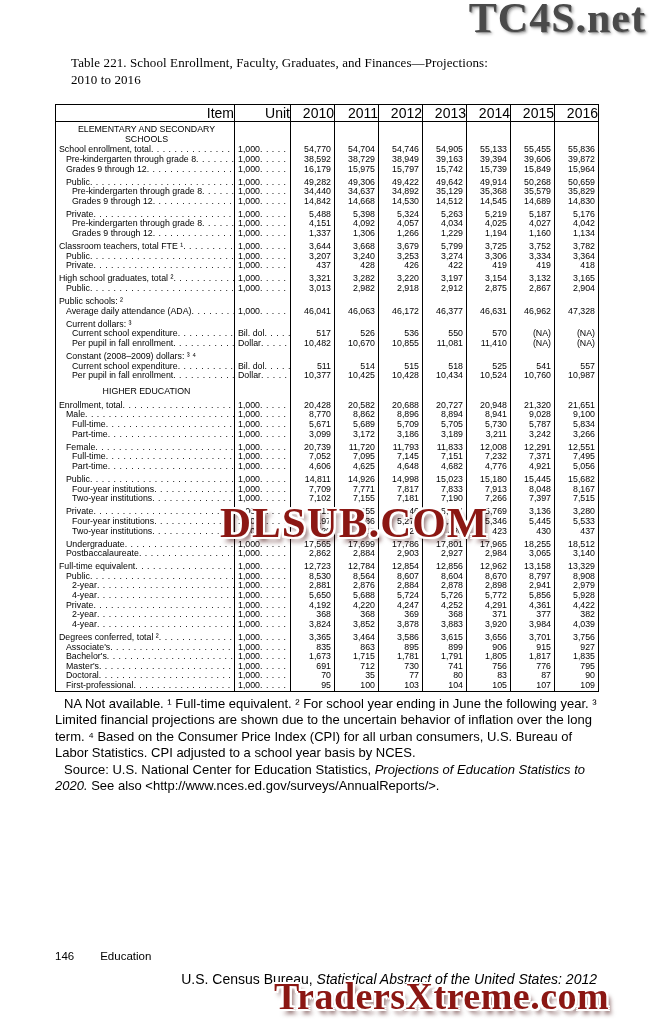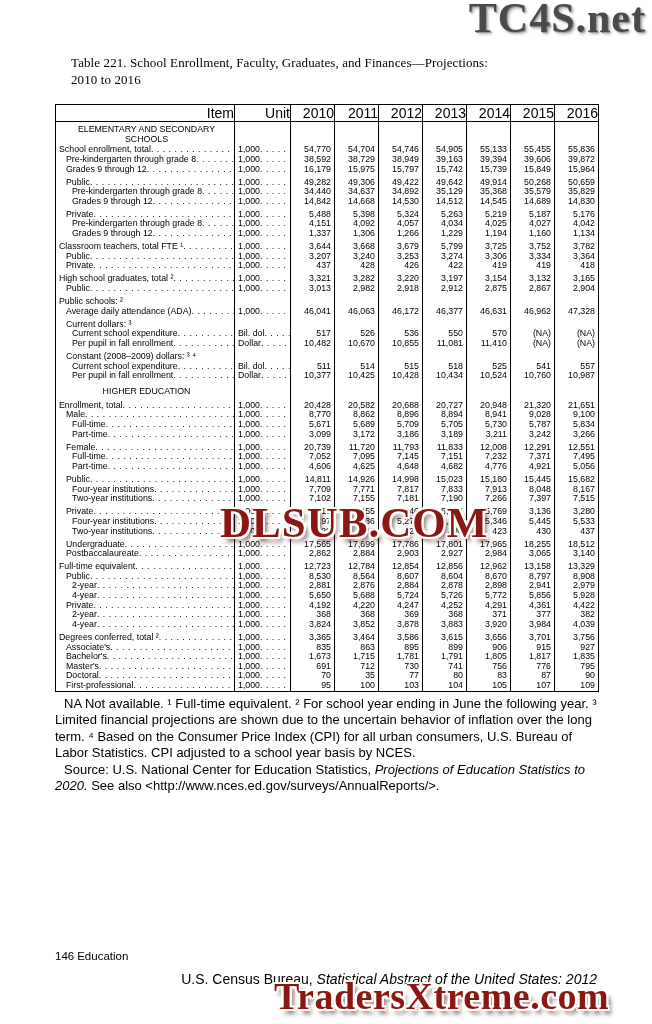--- a/index.html
+++ b/index.html
@@ -62,21 +62,21 @@
     line-height: 1.27;
     margin: 0;
     text-indent: 9px;
   }
   .footnotes { margin-top: 4px; }
 
   .footer-left {
     position: absolute; left: 55px; top: 950px;
     font-size: 11.5px;
   }
-  .footer-left .sect { margin-left: 3px; }
+  .footer-left .sect { margin-left: 26px; }
   .footer-right {
     position: absolute; right: 55px; top: 971px;
     font-size: 14px; white-space: nowrap;
   }
 
   .watermark {
     position: absolute;
     font-family: "Liberation Serif", serif;
     font-weight: bold;
     white-space: nowrap;

